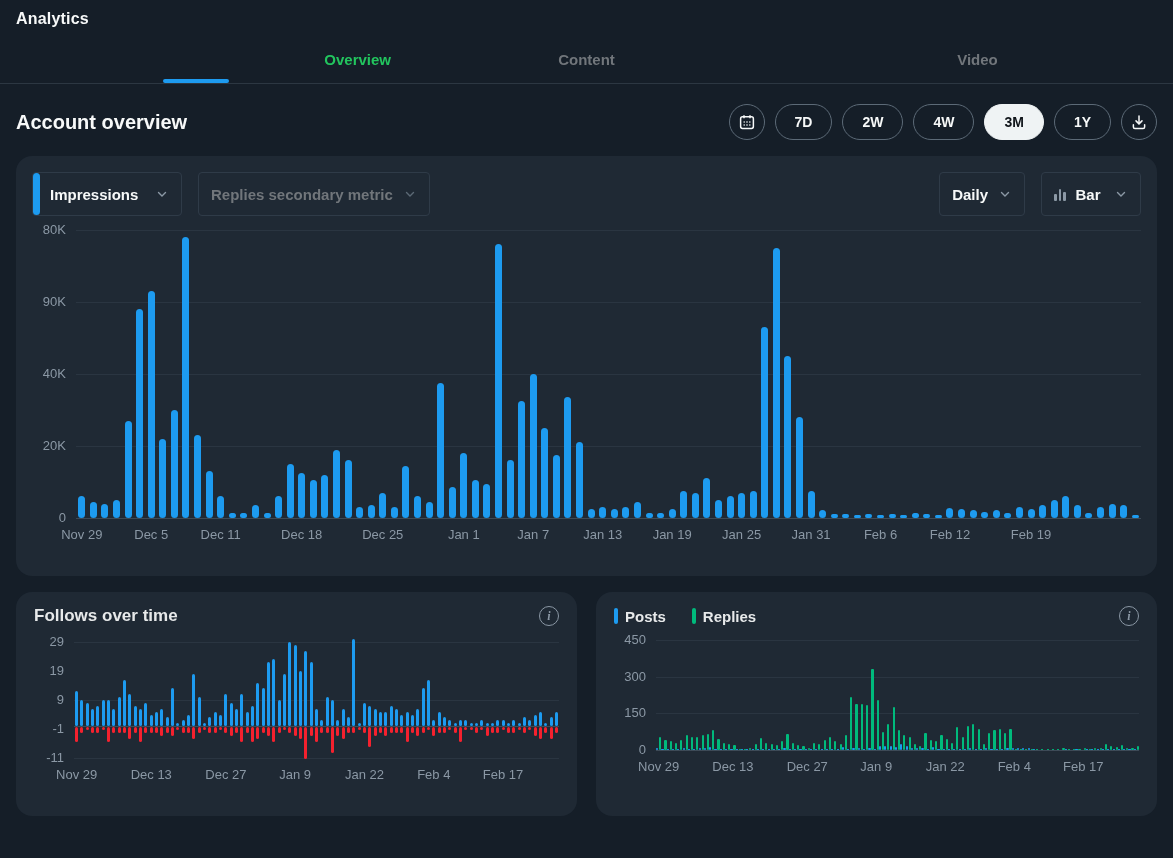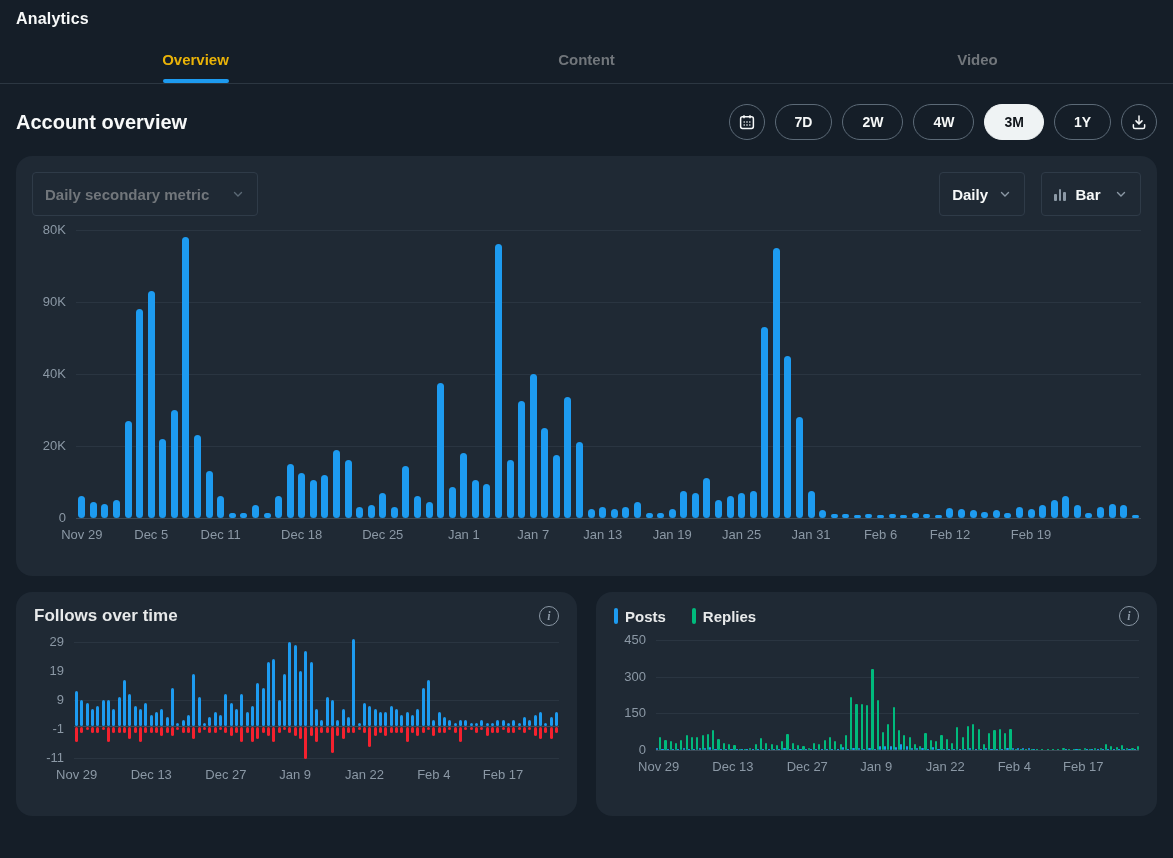--- a/index.html
+++ b/index.html
@@ -10,21 +10,21 @@
     font-family:"Liberation Sans", sans-serif;
     overflow:hidden;
     -webkit-font-smoothing:antialiased;
   }
   .top { padding:10px 16px 0; }
   .page-title { font-size:16px; font-weight:bold; letter-spacing:.2px; }
 
   .tabs { display:flex; height:48px; margin-top:8px; border-bottom:1px solid #2c3742; }
   .tab { flex:1; position:relative; display:flex; align-items:center; justify-content:center;
          font-size:15px; font-weight:bold; color:#71767b; cursor:pointer; }
-  .tab.active { color:#eab308; }
+  .tab.active { color:#22c55e;justify-content:flex-end; }
   .tab .underline { position:absolute; bottom:0; left:50%; transform:translateX(-50%);
          width:66px; height:4px; border-radius:2px; background:#1d9bf0; }
 
   .section-row { display:flex; align-items:center; justify-content:space-between; padding:20px 16px 16px; }
   .section-title { font-size:20px; font-weight:bold; }
   .controls { display:flex; align-items:center; gap:10px; }
   .circle-btn { width:36px; height:36px; border-radius:50%; border:1px solid #5c6a77; background:transparent;
         display:flex; align-items:center; justify-content:center; color:#f7f9f9; cursor:pointer; }
   .pill { height:36px; padding:0 19px; border-radius:18px; border:1px solid #5c6a77; background:transparent;
         color:#f7f9f9; font-size:14px; font-weight:bold; font-family:inherit; cursor:pointer; }
@@ -117,22 +117,31 @@
             <polyline points="8,10.5 12,14.5 16,10.5"></polyline>
           <path d="M4.5 15.5 v3 a2 2 0 0 0 2 2 h11 a2 2 0 0 0 2-2 v-3"></path>
         </svg>
       </span>
     </button>
   </div>
 </div>
 
 <div class="card main-card">
   <div class="card-header">
+    <div class="selector" style="min-width:150px">
+      <span class="accent"></span>
+      <span class="sel-label">Impressions</span>
+      <span class="chev" style="margin-left:auto">
+        <svg width="14" height="14" viewBox="0 0 24 24" fill="none" stroke="currentColor" stroke-width="2.4" stroke-linecap="round">
+            <polyline points="6,9.5 12,15.5 18,9.5"></polyline>
+          </svg>
+      </span>
+    </div>
     <div class="selector placeholder">
-      <span class="sel-label">Daily secondary metric</span>
+      <span class="sel-label">Replies secondary metric</span>
       <span class="chev" style="margin-left:auto">
         <svg width="14" height="14" viewBox="0 0 24 24" fill="none" stroke="currentColor" stroke-width="2.4" stroke-linecap="round">
             <polyline points="6,9.5 12,15.5 18,9.5"></polyline>
           </svg>
       </span>
     </div>
     <div class="selector borderless-gap" style="min-width:82px">
       <span class="sel-label">Daily</span>
       <span class="chev" style="margin-left:auto">
         <svg width="14" height="14" viewBox="0 0 24 24" fill="none" stroke="currentColor" stroke-width="2.4" stroke-linecap="round">

